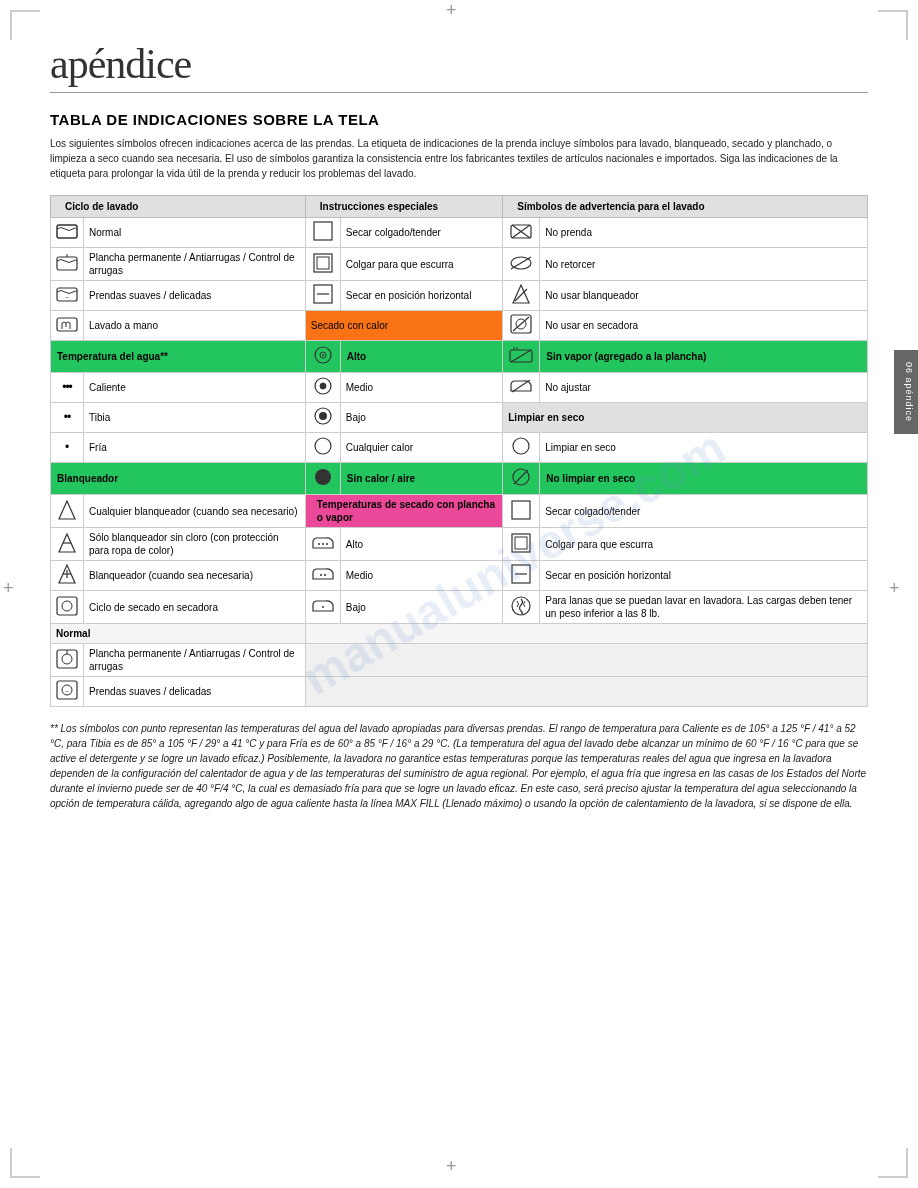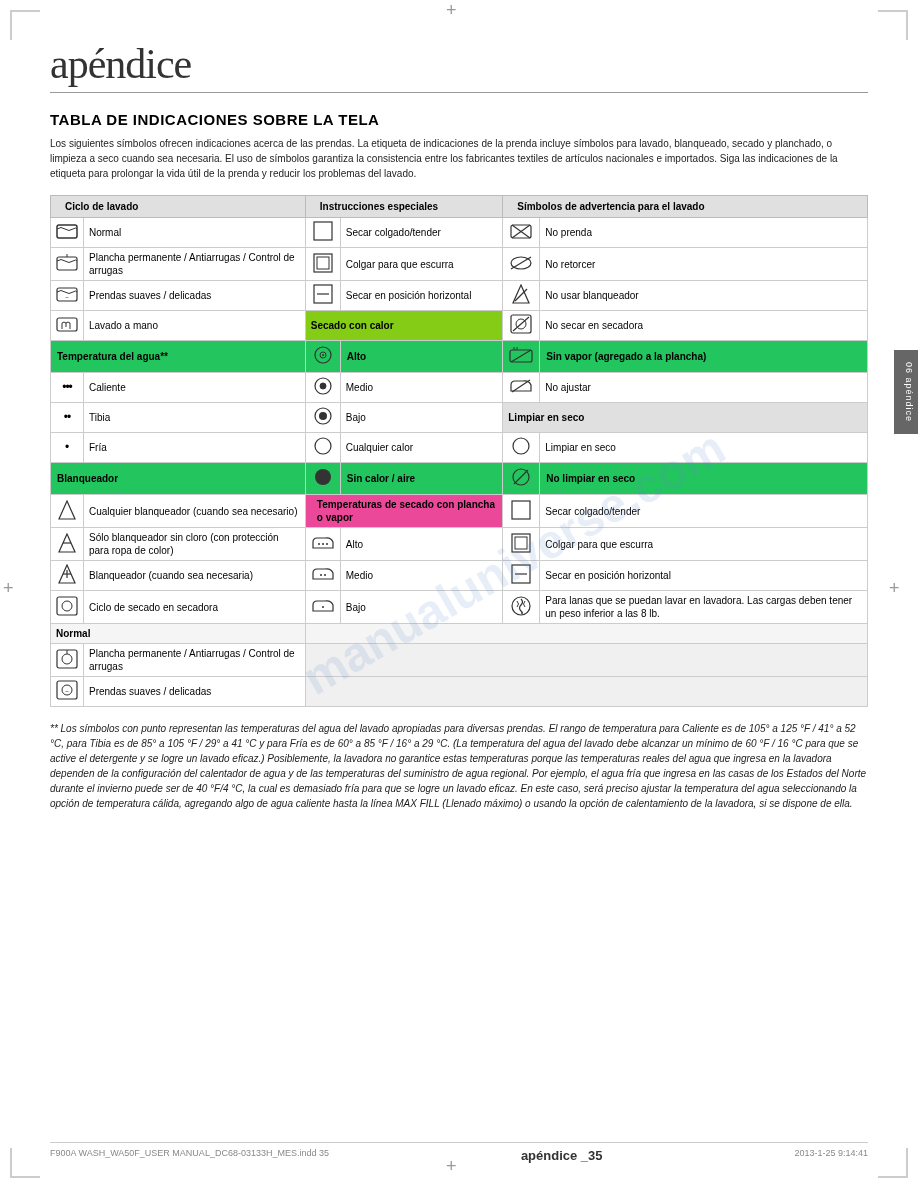--- a/index.html
+++ b/index.html
@@ -298,29 +298,29 @@
       </tr>
 
       <tr>
         <td class="icon-cell">
           <svg width="22" height="18" viewBox="0 0 22 18" fill="none">
             <rect x="1" y="3" width="20" height="13" rx="2" stroke="#333" stroke-width="1.2" fill="none"></rect>
             <path d="M6 14 L6 8 Q8 6 10 8 L10 12 M10 8 Q12 6 14 8 L14 14" stroke="#333" stroke-width="1" fill="none"></path>
           </svg>
         </td>
         <td>Lavado a mano</td>
-        <td colspan="2" style="background:#84cc16; font-weight:bold;">Secado con calor</td>
+        <td colspan="2" style="background:#f97316; font-weight:normal;">Secado con calor</td>
         <td class="icon-cell">
           <svg width="22" height="20" viewBox="0 0 22 20" fill="none">
             <rect x="1" y="1" width="20" height="18" rx="2" stroke="#333" stroke-width="1.2" fill="none"></rect>
             <circle cx="11" cy="10" r="5" stroke="#333" stroke-width="1" fill="none"></circle>
             <line x1="3" y1="17" x2="19" y2="3" stroke="#333" stroke-width="1.2"></line>
           </svg>
         </td>
-        <td>No secar en secadora</td>
+        <td>No usar en secadora</td>
       </tr>
 
       <tr class="subheader">
         <td colspan="2">Temperatura del agua**</td>
         <td class="icon-cell">
           <svg width="20" height="20" viewBox="0 0 20 20" fill="none">
             <circle cx="10" cy="10" r="8" stroke="#333" stroke-width="1.2" fill="none"></circle>
             <circle cx="10" cy="10" r="3" stroke="#333" stroke-width="1" fill="none"></circle>
             <circle cx="10" cy="10" r="1" fill="#333"></circle>
           </svg>
@@ -523,19 +523,14 @@
           </svg>
         </td>
         <td>Prendas suaves / delicadas</td>
         <td colspan="4" style="background:#f0f0f0;"></td>
       </tr>
     </tbody>
   </table>
 
   <p class="footer-notes">** Los símbolos con punto representan las temperaturas del agua del lavado apropiadas para diversas prendas. El rango de temperatura para Caliente es de 105° a 125 °F / 41° a 52 °C, para Tibia es de 85° a 105 °F / 29° a 41 °C y para Fría es de 60° a 85 °F / 16° a 29 °C. (La temperatura del agua del lavado debe alcanzar un mínimo de 60 °F / 16 °C para que se active el detergente y se logre un lavado eficaz.) Posiblemente, la lavadora no garantice estas temperaturas porque las temperaturas reales del agua que ingresa en la lavadora dependen de la configuración del calentador de agua y de las temperaturas del suministro de agua regional. Por ejemplo, el agua fría que ingresa en las casas de los Estados del Norte durante el invierno puede ser de 40 °F/4 °C, la cual es demasiado fría para que se logre un lavado eficaz. En este caso, será preciso ajustar la temperatura del agua seleccionando la opción de temperatura cálida, agregando algo de agua caliente hasta la línea MAX FILL (Llenado máximo) o usando la opción de calentamiento de la lavadora, si se dispone de ella.</p>
 
-  <div class="page-footer">
-    <span>F900A WASH_WA50F_USER MANUAL_DC68-03133H_MES.indd  35</span>
-    <span class="page-number">apéndice _35</span>
-    <span>2013-1-25  9:14:41</span>
-  </div>
 
 </div>
 
 </body></html>

